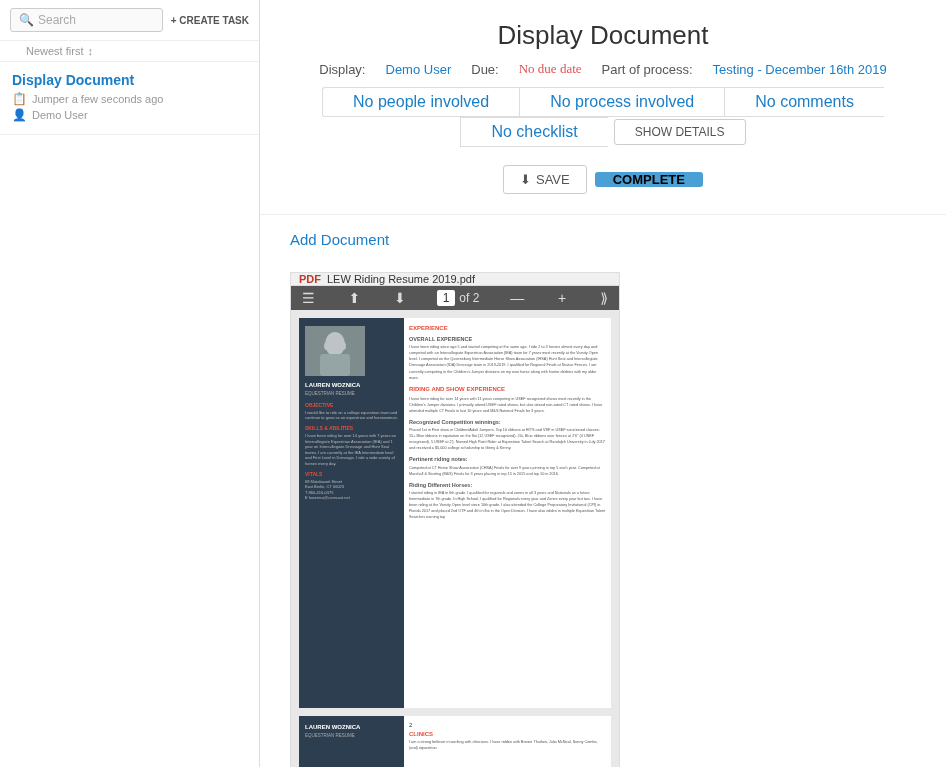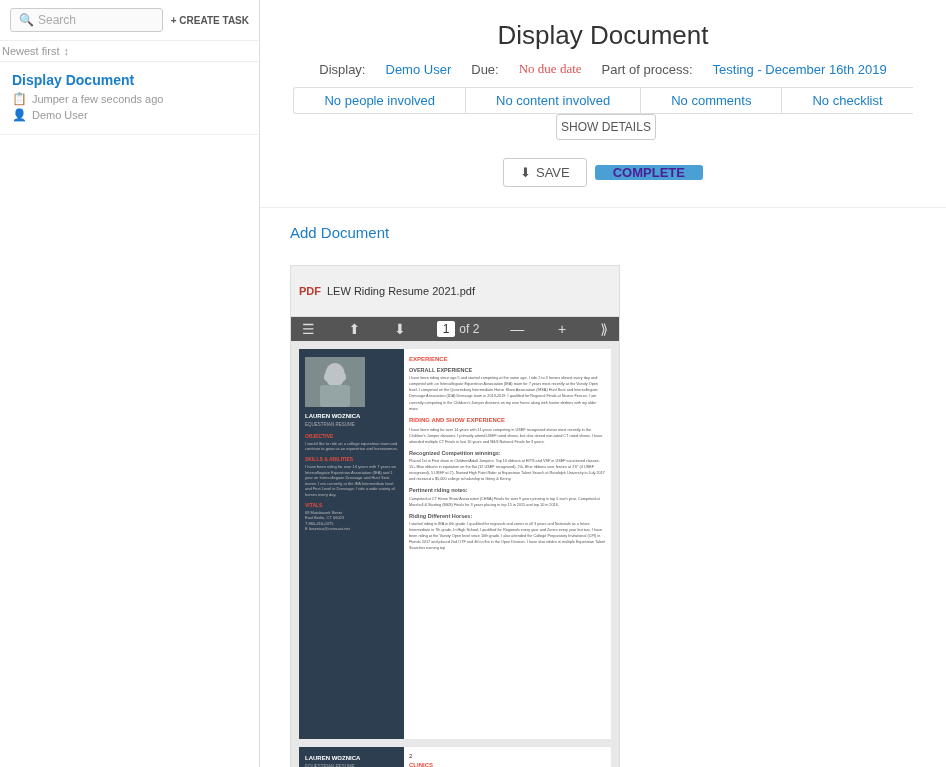--- a/index.html
+++ b/index.html
@@ -37,21 +37,21 @@
     #create-task-btn {
       font-size: 10px;
       color: #555;
       cursor: pointer;
       white-space: nowrap;
       background: none;
       border: none;
       font-weight: bold;
     }
     #sidebar-sort {
-      padding: 4px 2px;
+      padding: 4px 26px;
       font-size: 11px;
       color: #999;
       border-bottom: 1px solid #eee;
       display: flex;
       gap: 4px;
     }
     #sidebar-task-item {
       padding: 10px 12px;
       border-bottom: 1px solid #f0f0f0;
       cursor: pointer;
@@ -110,30 +110,30 @@
       display: flex;
       align-items: center;
       justify-content: center;
       gap: 0;
       flex-wrap: wrap;
       margin-bottom: 10px;
     }
     .tag-item {
       padding: 5px 30px;
       border: 1px solid #ddd;
-      font-size: 13px;
+      font-size: 16px;
       color: #1a7ec8;
       cursor: pointer;
       white-space: nowrap;
       background: #fff;
     }
     .tag-item:not(:last-child) { border-right: none; }
     .tag-item:first-child { border-radius: 3px 0 0 3px; }
     #show-details-btn {
-      padding: 5px 4px;
+      padding: 5px 20px;
       border: 1px solid #ccc;
       font-size: 12px;
       color: #555;
       cursor: pointer;
       background: #fff;
       border-radius: 3px;
       margin-left: 6px;
     }
     #action-row-top {
       display: flex;
@@ -150,21 +150,21 @@
       font-size: 13px;
       cursor: pointer;
       border-radius: 3px;
       display: flex;
       align-items: center;
       gap: 5px;
     }
     .complete-btn {
       padding: 0 18px;
       background: #4a9fd5;
-      color: #4c1d95;
+      color: #000000;
       font-size: 13px;
       cursor: pointer;
       border: none;
       border-radius: 3px;
       font-weight: 600;
     }
 
     
     #doc-section {
       padding: 16px 30px;
@@ -179,21 +179,21 @@
     #pdf-container {
       border: 1px solid #ddd;
       background: #e8e8e8;
       width: 330px;
       margin-left: 0;
     }
     #pdf-header {
       display: flex;
       align-items: center;
       gap: 6px;
-      padding: 19px 8px;
+      padding: 0 8px;
       background: #f0f0f0;
       border-bottom: 1px solid #ddd;
       font-size: 12px;
       color: #c0392b;
     }
     #pdf-toolbar {
       display: flex;
       align-items: center;
       justify-content: space-between;
       padding: 4px 8px;
@@ -359,42 +359,42 @@
       <span class="meta-label">Display:</span>
       <span class="meta-value-blue">Demo User</span>
       <span class="meta-label">Due:</span>
       <span class="meta-value-red">No due date</span>
       <span class="meta-label">Part of process:</span>
       <span class="meta-value-blue">Testing - December 16th 2019</span>
     </div>
 
     <div id="tags-row">
       <div class="tag-item">No people involved</div>
-      <div class="tag-item">No content involved</div>
+      <div class="tag-item">No process involved</div>
       <div class="tag-item">No comments</div>
       <div class="tag-item">No checklist</div>
       <button id="show-details-btn">SHOW DETAILS</button>
     </div>
 
     <div id="action-row-top">
       <button class="save-btn">
         <span>⬇</span>
         <span>SAVE</span>
       </button>
       <button class="complete-btn">COMPLETE</button>
     </div>
   </div>
 
   <div id="doc-section">
     <div id="add-document-title" style="color:#1a7ec8; cursor:pointer; font-weight:normal; font-size:15px;">Add Document</div>
 
     <div id="pdf-container">
       <div id="pdf-header">
         <span style="color:#c0392b; font-weight:bold; font-size:11px;">PDF</span>
-        <span style="color:#333; font-size:11px;">LEW Riding Resume 2021.pdf</span>
+        <span style="color:#333; font-size:11px;">LEW Riding Resume 2019.pdf</span>
       </div>
       <div id="pdf-toolbar">
         <button class="pdf-tool-btn">☰</button>
         <button class="pdf-tool-btn">⬆</button>
         <button class="pdf-tool-btn">⬇</button>
         <div id="pdf-page-indicator">
           <span id="pdf-page-num">1</span>
           <span>of 2</span>
         </div>
         <button class="pdf-tool-btn">—</button>

